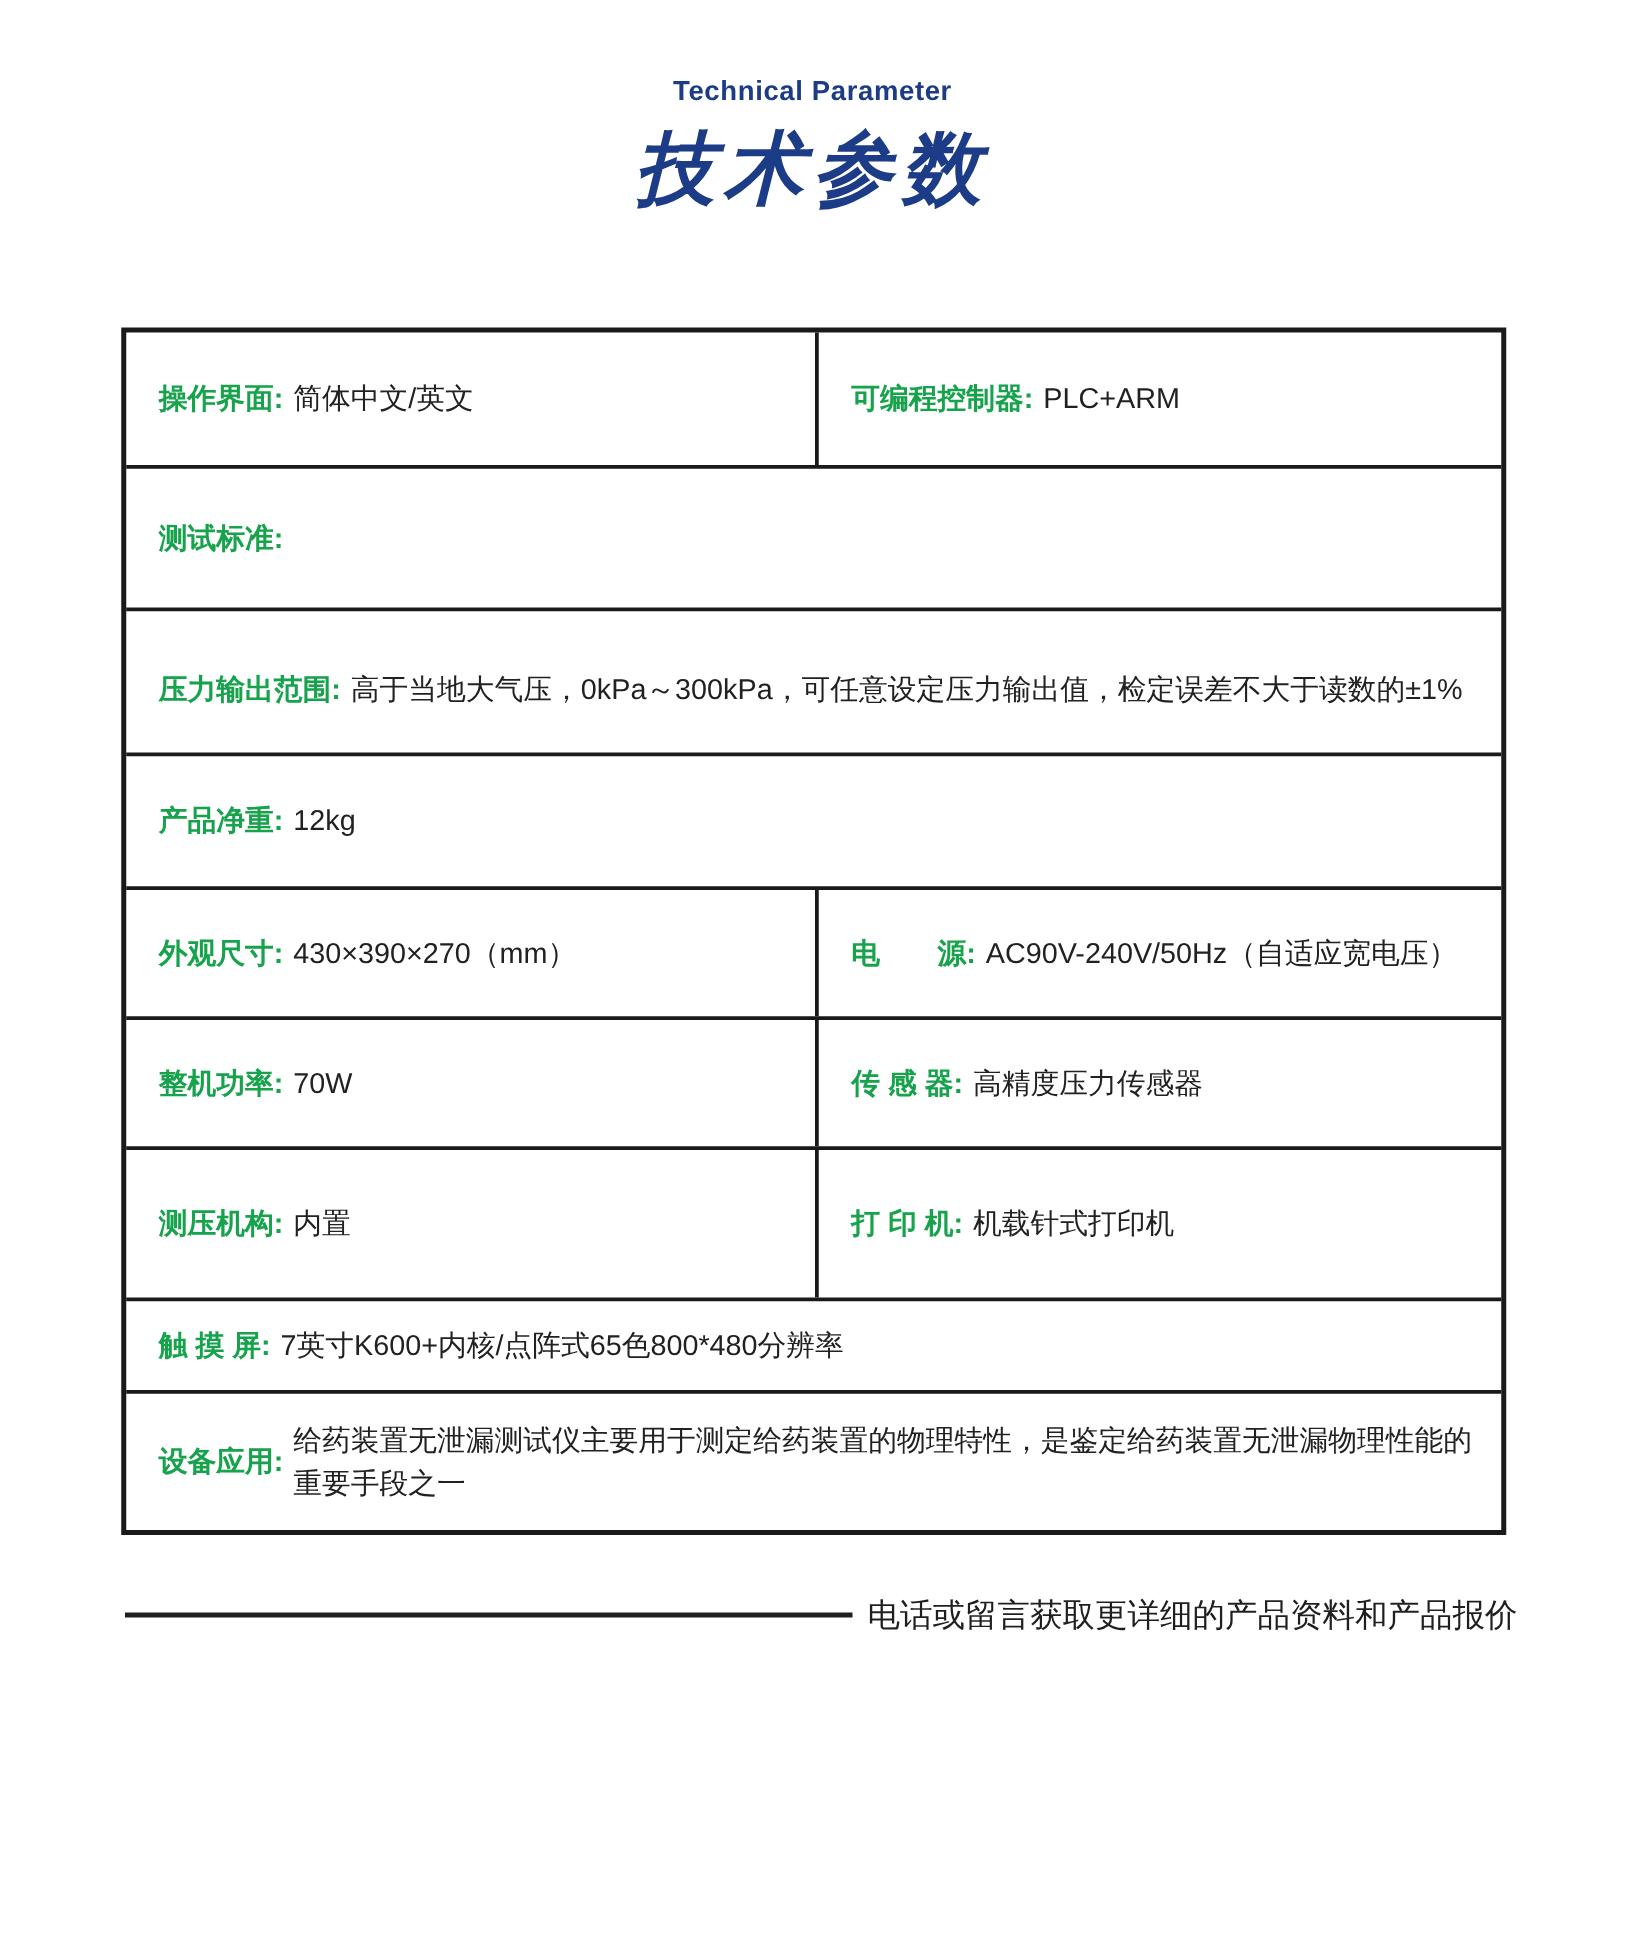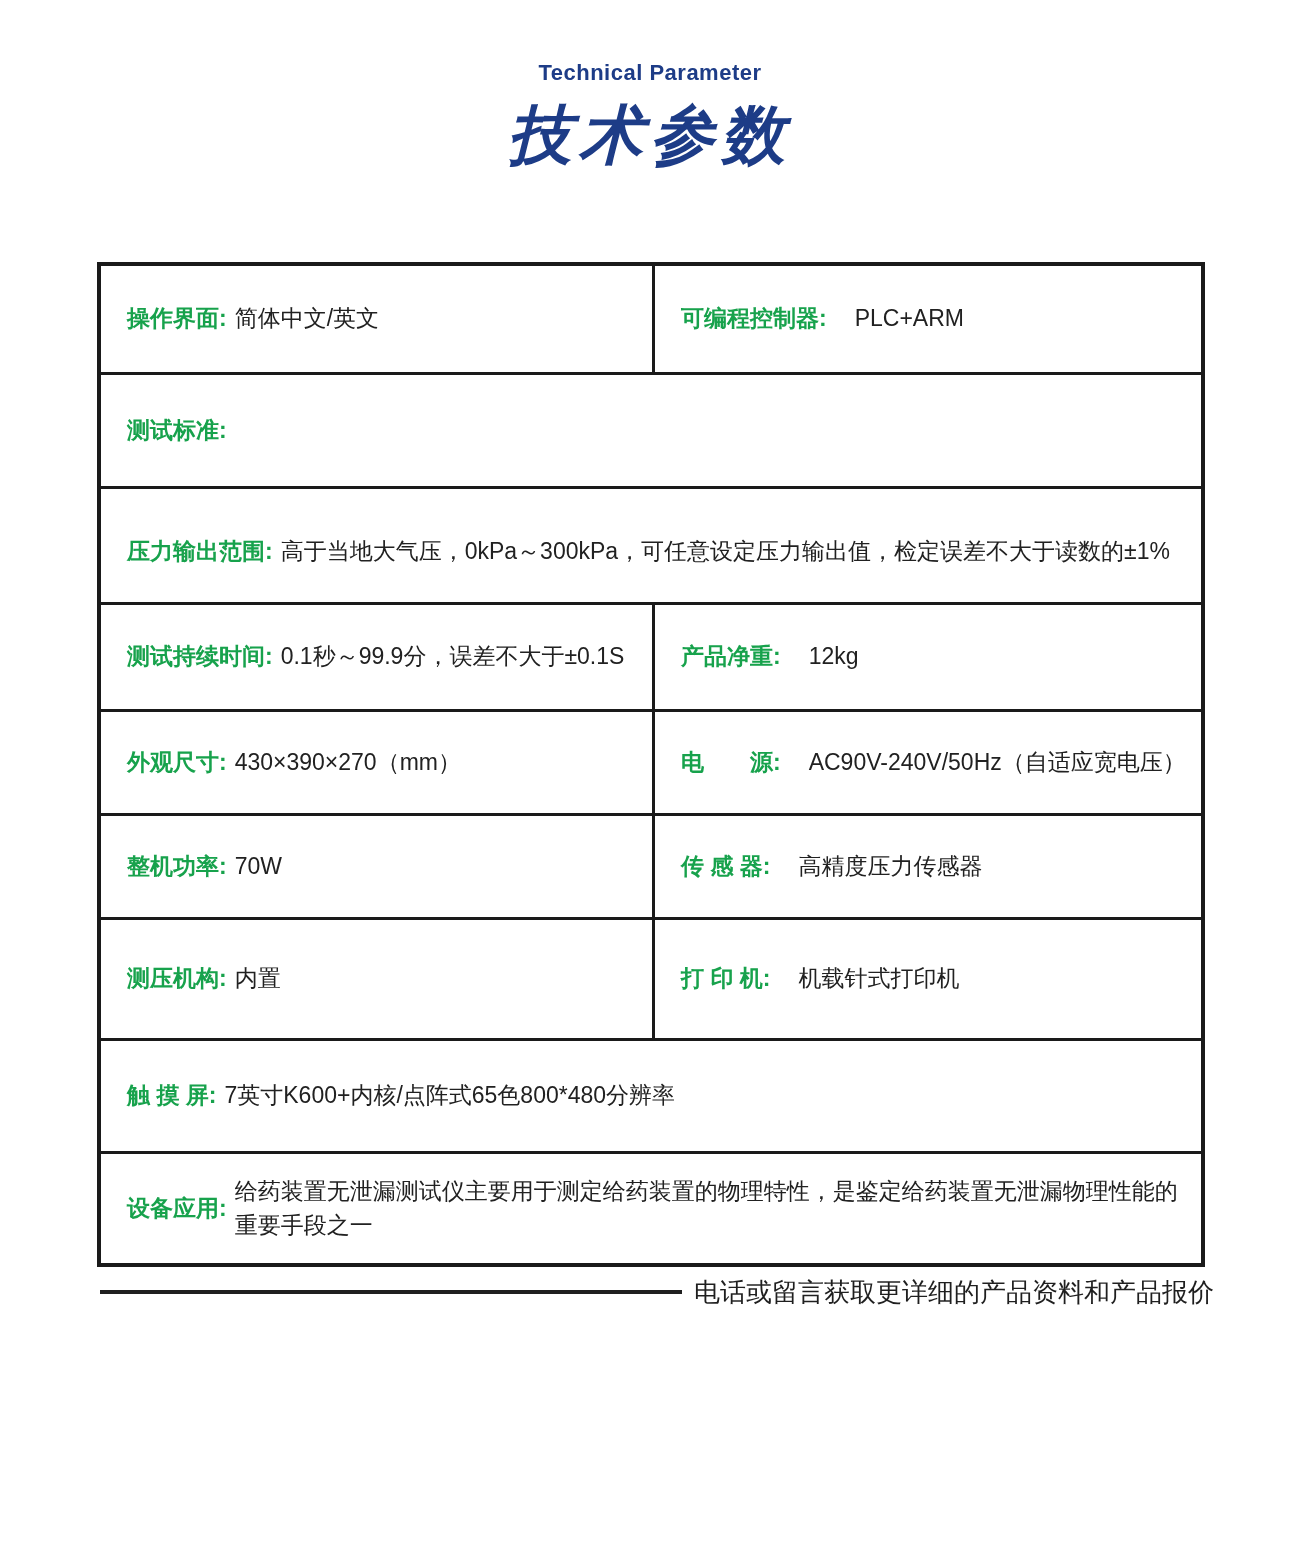--- a/index.html
+++ b/index.html
@@ -58,31 +58,31 @@
     padding-right: 10px;
     font-size: 23px;
     line-height: 1.45;
   }
   .row.double .cell.left {
     width: 554px;
     border-right: 3px solid #1a1a1a;
     flex: none;
     text-align: right;
   }
-  .row.double .cell.right { flex: 1; gap: 20px; }
+  .row.double .cell.right { flex: 1; }
   .row.full .cell { flex: 1; }
 
   .r1 .cell { height: 106px; }
   .r2 .cell { height: 111px; }
   .r3 .cell { height: 101px; margin-top: 12px; }
   .r4 .cell { height: 104px; }
   .r5 .cell { height: 101px; }
   .r6 .cell { height: 101px; }
   .r7 .cell { height: 118px; }
-  .r8 .cell { height: 110px; }
+  .r8 .cell { height: 71px; }
   .r9 .cell { height: 109px; }
 
   .label {
     color: #17a24c;
     font-weight: 700;
     white-space: nowrap;
     margin-right: 8px;
     flex: none;
   }
   .value { color: #212121; }
@@ -140,24 +140,20 @@
   </div>
 
   <div class="row full r3">
     <div class="cell">
       <span class="label">压力输出范围:</span>
       <span class="value">高于当地大气压，0kPa～300kPa，可任意设定压力输出值，检定误差不大于读数的±1%</span>
     </div>
   </div>
 
   <div class="row double r4">
-    <div class="cell left">
-      <span class="label">测试持续时间:</span>
-      <span class="value">0.1秒～99.9分，误差不大于±0.1S</span>
-    </div>
     <div class="cell right">
       <span class="label">产品净重:</span>
       <span class="value">12kg</span>
     </div>
   </div>
 
   <div class="row double r5">
     <div class="cell left">
       <span class="label">外观尺寸:</span>
       <span class="value">430×390×270（mm）</span>

